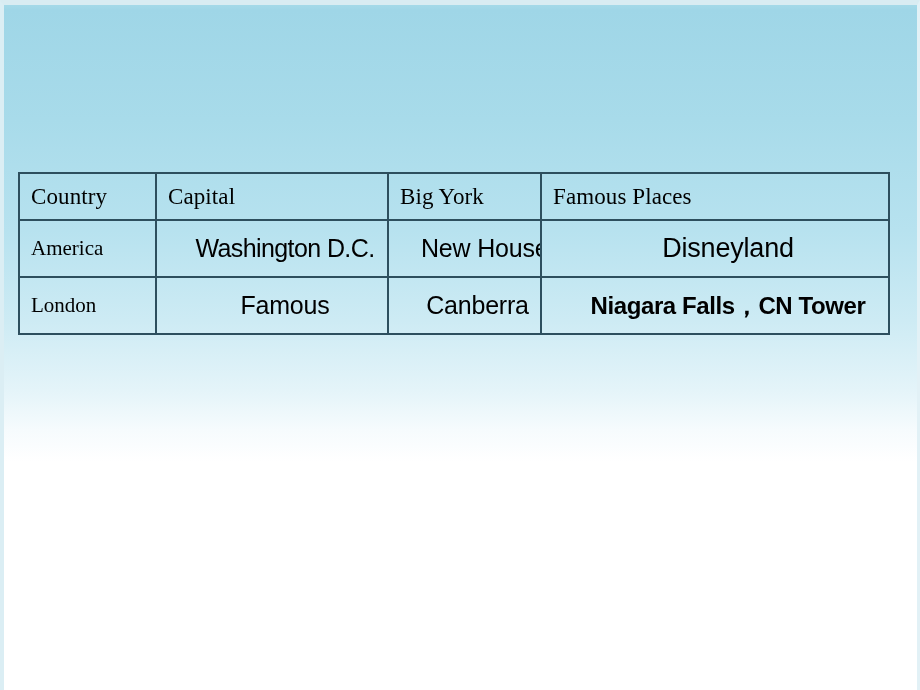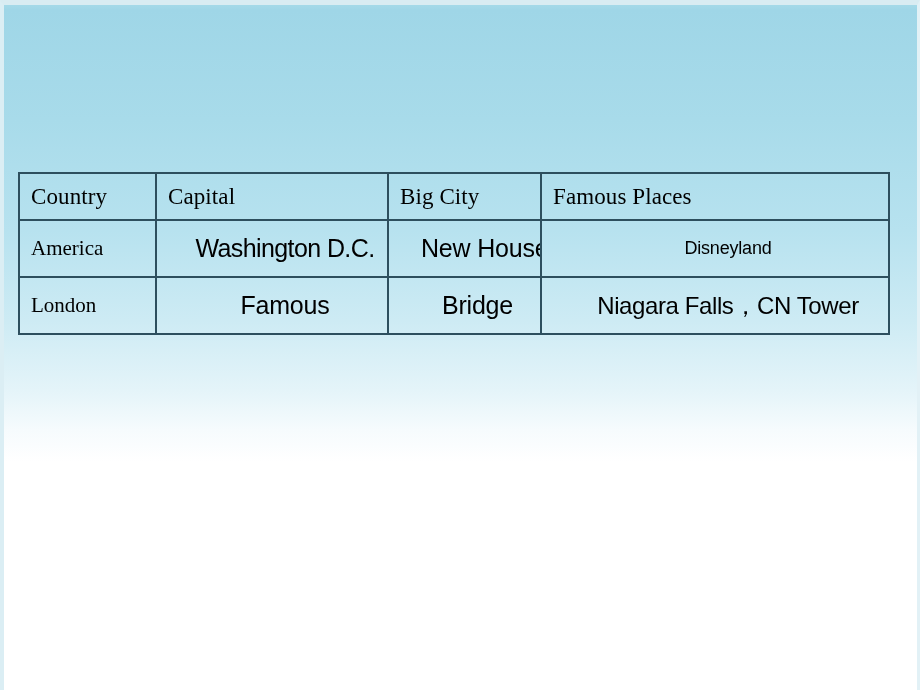--- a/index.html
+++ b/index.html
@@ -105,26 +105,27 @@
     margin-top: 28px;
   }
   
   #country-table tbody td.cell-data {
     font-family: "Liberation Sans", sans-serif;
     font-size: 25px;
     letter-spacing: -0.2px;
     padding-left: 32px;
   }
   #country-table tbody td.cell-famous {
-    font-size: 18px;
+    font-size: 27px;
   }
   
   #country-table tbody tr.row-canada td.cell-famous {
     font-size: 24px;
     letter-spacing: -0.4px;
+    font-weight: bold;
   }
   #country-table tbody tr.row-america td.cell-capital {
     font-size: 25px;
     letter-spacing: -0.6px;
   }
 </style>
 </head>
 <body>
 
 <div id="slide">
@@ -136,33 +137,33 @@
     <colgroup>
       <col class="col-country">
       <col class="col-capital">
       <col class="col-bigcity">
       <col class="col-famous">
     </colgroup>
     <thead>
       <tr>
         <th>Country</th>
         <th>Capital</th>
-        <th>Big City</th>
+        <th>Big York</th>
         <th>Famous Places</th>
       </tr>
     </thead>
     <tbody>
       <tr class="row-america">
         <td class="cell-country">America</td>
         <td class="cell-data cell-capital">Washington D.C.</td>
         <td class="cell-data">New House</td>
         <td class="cell-data cell-famous">Disneyland</td>
       </tr>
       <tr class="row-canada">
         <td class="cell-country">London</td>
         <td class="cell-data cell-capital">Famous</td>
-        <td class="cell-data">Bridge</td>
+        <td class="cell-data">Canberra</td>
         <td class="cell-data cell-famous">Niagara Falls，CN Tower</td>
       </tr>
     </tbody>
   </table>
 
 </div>
 
 </body></html>

